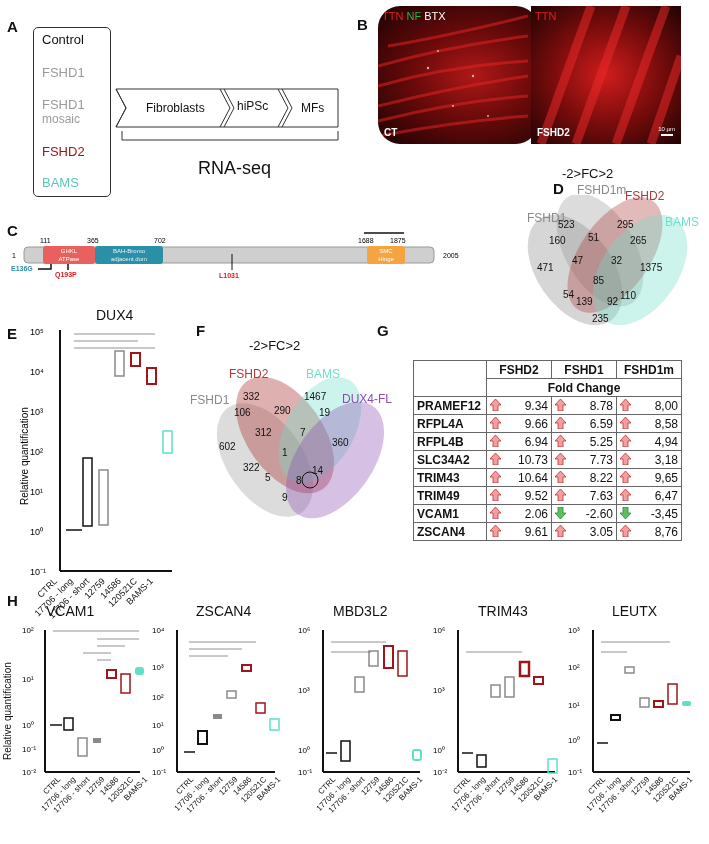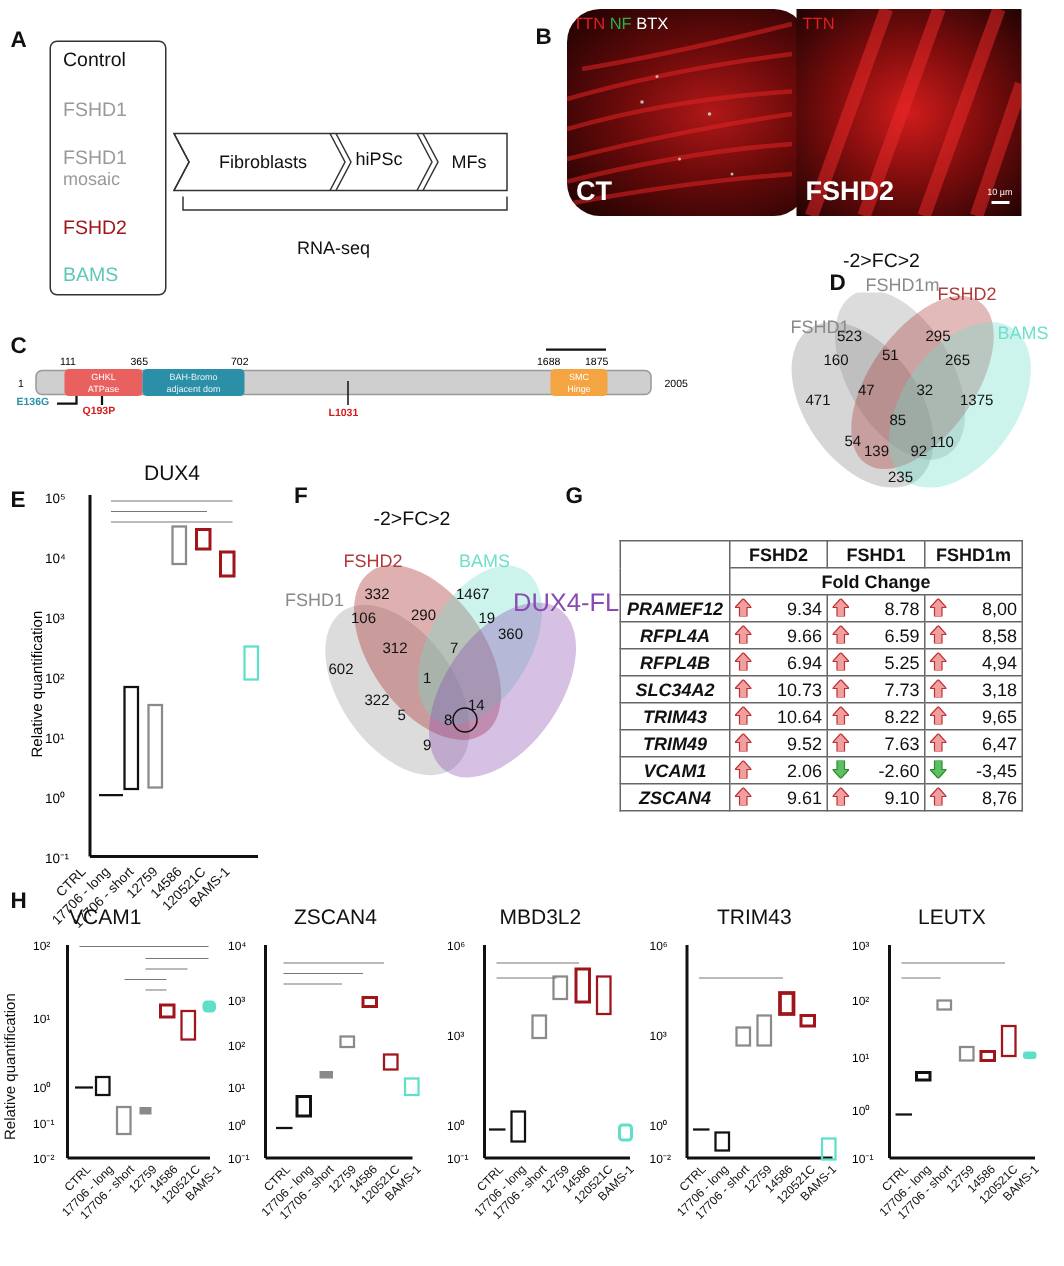--- a/index.html
+++ b/index.html
@@ -2,25 +2,25 @@
 <html><head>
 <meta charset="utf-8">
 <style>
   body{margin:0;background:#fff;font-family:"Liberation Sans",sans-serif;}
   #fig{position:relative;width:709px;height:844px;overflow:hidden;background:#fff;color:#111;}
   .abs{position:absolute;}
   .plabel{position:absolute;font-weight:bold;font-size:15px;}
   .ctrl-box{position:absolute;left:33px;top:27px;width:76px;height:168px;border:1px solid #333;border-radius:5px;background:#fff;}
   .ctrl-item{position:absolute;left:8px;font-size:13px;line-height:14px;}
   .imgbox{position:absolute;top:6px;height:138px;overflow:hidden;}
-  .imgbox .lab{position:absolute;bottom:6px;left:6px;color:#fff;font-weight:bold;font-size:18px;}
+  .imgbox .lab{position:absolute;bottom:6px;left:6px;color:#fff;font-weight:bold;font-size:10px;}
   .imgbox .stain{position:absolute;top:4px;left:4px;font-size:11px;}
   table.g{position:absolute;left:413px;top:360px;border-collapse:collapse;font-size:12px;background:#fff;}
   table.g td{border:1px solid #666;padding:0 3px;height:17px;}
-  table.g td.gene{font-weight:bold;font-style:italic;width:66px;text-align:center;}
+  table.g td.gene{font-weight:bold;width:66px;}
   table.g td.hd{font-weight:bold;text-align:center;}
   table.g td.val{text-align:right;width:58px;position:relative;}
   .arr{position:absolute;left:3px;top:2px;}
   .ttl{position:absolute;font-size:14px;text-align:center;}
   svg text{font-family:"Liberation Sans",sans-serif;}
 </style>
 </head>
 <body>
 
 <div id="fig">
@@ -39,21 +39,21 @@
     <path d="M8 4 L18 23 L8 42" fill="none" stroke="#333"></path>
     <path d="M112 4 L122 23 L112 42" fill="none" stroke="#333"></path>
     <path d="M116 4 L126 23 L116 42" fill="none" stroke="#333"></path>
     <path d="M170 4 L180 23 L170 42" fill="none" stroke="#333"></path>
     <path d="M174 4 L184 23 L174 42" fill="none" stroke="#333"></path>
     <path d="M14 46 L14 55 L230 55 L230 46" fill="none" stroke="#333"></path>
   </svg>
   <div class="abs" style="left:146px;top:101px;font-size:12px">Fibroblasts</div>
   <div class="abs" style="left:237px;top:99px;font-size:12px">hiPSc</div>
   <div class="abs" style="left:301px;top:101px;font-size:12px">MFs</div>
-  <div class="abs" style="left:198px;top:158px;font-size:12px">RNA-seq</div>
+  <div class="abs" style="left:198px;top:158px;font-size:18px">RNA-seq</div>
 
   <div class="plabel" style="left:357px;top:16px">B</div>
   <div class="imgbox" style="left:378px;width:160px;background:radial-gradient(ellipse at 60% 50%,#b01818 0%,#6a0a0a 45%,#1a0202 100%);border-radius:22px;">
     <svg width="150" height="138" style="position:absolute;left:0;top:0">
       <g stroke="#e02424" stroke-width="3" opacity="0.55" fill="none">
         <path d="M0 60 Q70 40 150 30"></path>
           <path d="M0 80 Q70 60 150 55"></path>
           <path d="M0 100 Q80 80 150 70"></path>
         <path d="M0 115 Q80 95 150 90"></path>
           <path d="M0 130 Q80 115 150 110"></path>
@@ -183,32 +183,32 @@
   <svg class="abs" style="left:205px;top:360px" width="200" height="165">
     <ellipse cx="60" cy="100" rx="38" ry="64" transform="rotate(-35 60 100)" fill="#8a8a8a" opacity="0.3"></ellipse>
     <ellipse cx="80" cy="75" rx="38" ry="66" transform="rotate(-35 80 75)" fill="#b03a3a" opacity="0.4"></ellipse>
     <ellipse cx="115" cy="70" rx="34" ry="58" transform="rotate(30 115 70)" fill="#6ee0cc" opacity="0.35"></ellipse>
     <ellipse cx="130" cy="100" rx="38" ry="66" transform="rotate(35 130 100)" fill="#8a4bb0" opacity="0.35"></ellipse>
     <circle cx="105" cy="120" r="8" fill="none" stroke="#111" stroke-width="1"></circle>
   </svg>
   <div class="abs" style="left:229px;top:367px;font-size:12px;color:#b03a3a">FSHD2</div>
   <div class="abs" style="left:306px;top:367px;font-size:12px;color:#6ee0cc">BAMS</div>
   <div class="abs" style="left:190px;top:393px;font-size:12px;color:#8a8a8a">FSHD1</div>
-  <div class="abs" style="left:342px;top:392px;font-size:17px;color:#8a4bb0">DUX4-FL</div>
+  <div class="abs" style="left:342px;top:392px;font-size:12px;color:#8a4bb0">DUX4-FL</div>
   <div style="font-size:10px">
     <span class="abs" style="left:243px;top:391px">332</span>
     <span class="abs" style="left:304px;top:391px">1467</span>
     <span class="abs" style="left:234px;top:407px">106</span>
     <span class="abs" style="left:274px;top:405px">290</span>
     <span class="abs" style="left:319px;top:407px">19</span>
     <span class="abs" style="left:255px;top:427px">312</span>
     <span class="abs" style="left:300px;top:427px">7</span>
     <span class="abs" style="left:219px;top:441px">602</span>
     <span class="abs" style="left:282px;top:447px">1</span>
-    <span class="abs" style="left:332px;top:418px">360</span>
+    <span class="abs" style="left:332px;top:437px">360</span>
     <span class="abs" style="left:243px;top:462px">322</span>
     <span class="abs" style="left:265px;top:472px">5</span>
     <span class="abs" style="left:296px;top:475px">8</span>
     <span class="abs" style="left:312px;top:465px">14</span>
     <span class="abs" style="left:282px;top:492px">9</span>
   </div>
 
   <div class="plabel" style="left:377px;top:322px">G</div>
   <table class="g">
     <tbody>
@@ -307,21 +307,21 @@
               <path d="M5.5 12 L11 6 L8 6 L8 0 L3 0 L3 6 L0 6 Z" fill="#5cc060" stroke="#2a8a30" stroke-width="0.8"></path>
             </svg><span>-3,45</span></td>
         </tr>
         <tr>
           <td class="gene">ZSCAN4</td>
           <td class="val"><svg class="arr" width="11" height="12">
               <path d="M5.5 0 L11 6 L8 6 L8 12 L3 12 L3 6 L0 6 Z" fill="#f0a0a0" stroke="#c03030" stroke-width="0.8"></path>
             </svg><span>9.61</span></td>
           <td class="val"><svg class="arr" width="11" height="12">
               <path d="M5.5 0 L11 6 L8 6 L8 12 L3 12 L3 6 L0 6 Z" fill="#f0a0a0" stroke="#c03030" stroke-width="0.8"></path>
-            </svg><span>9.10</span></td>
+            </svg><span>3.05</span></td>
           <td class="val"><svg class="arr" width="11" height="12">
               <path d="M5.5 0 L11 6 L8 6 L8 12 L3 12 L3 6 L0 6 Z" fill="#f0a0a0" stroke="#c03030" stroke-width="0.8"></path>
             </svg><span>8,76</span></td>
         </tr>
       </tbody>
   </table>
 
   <div class="plabel" style="left:7px;top:592px">H</div>
   <div class="ttl" style="left:46px;top:603px">VCAM1</div>
   <div class="ttl" style="left:196px;top:603px">ZSCAN4</div>

